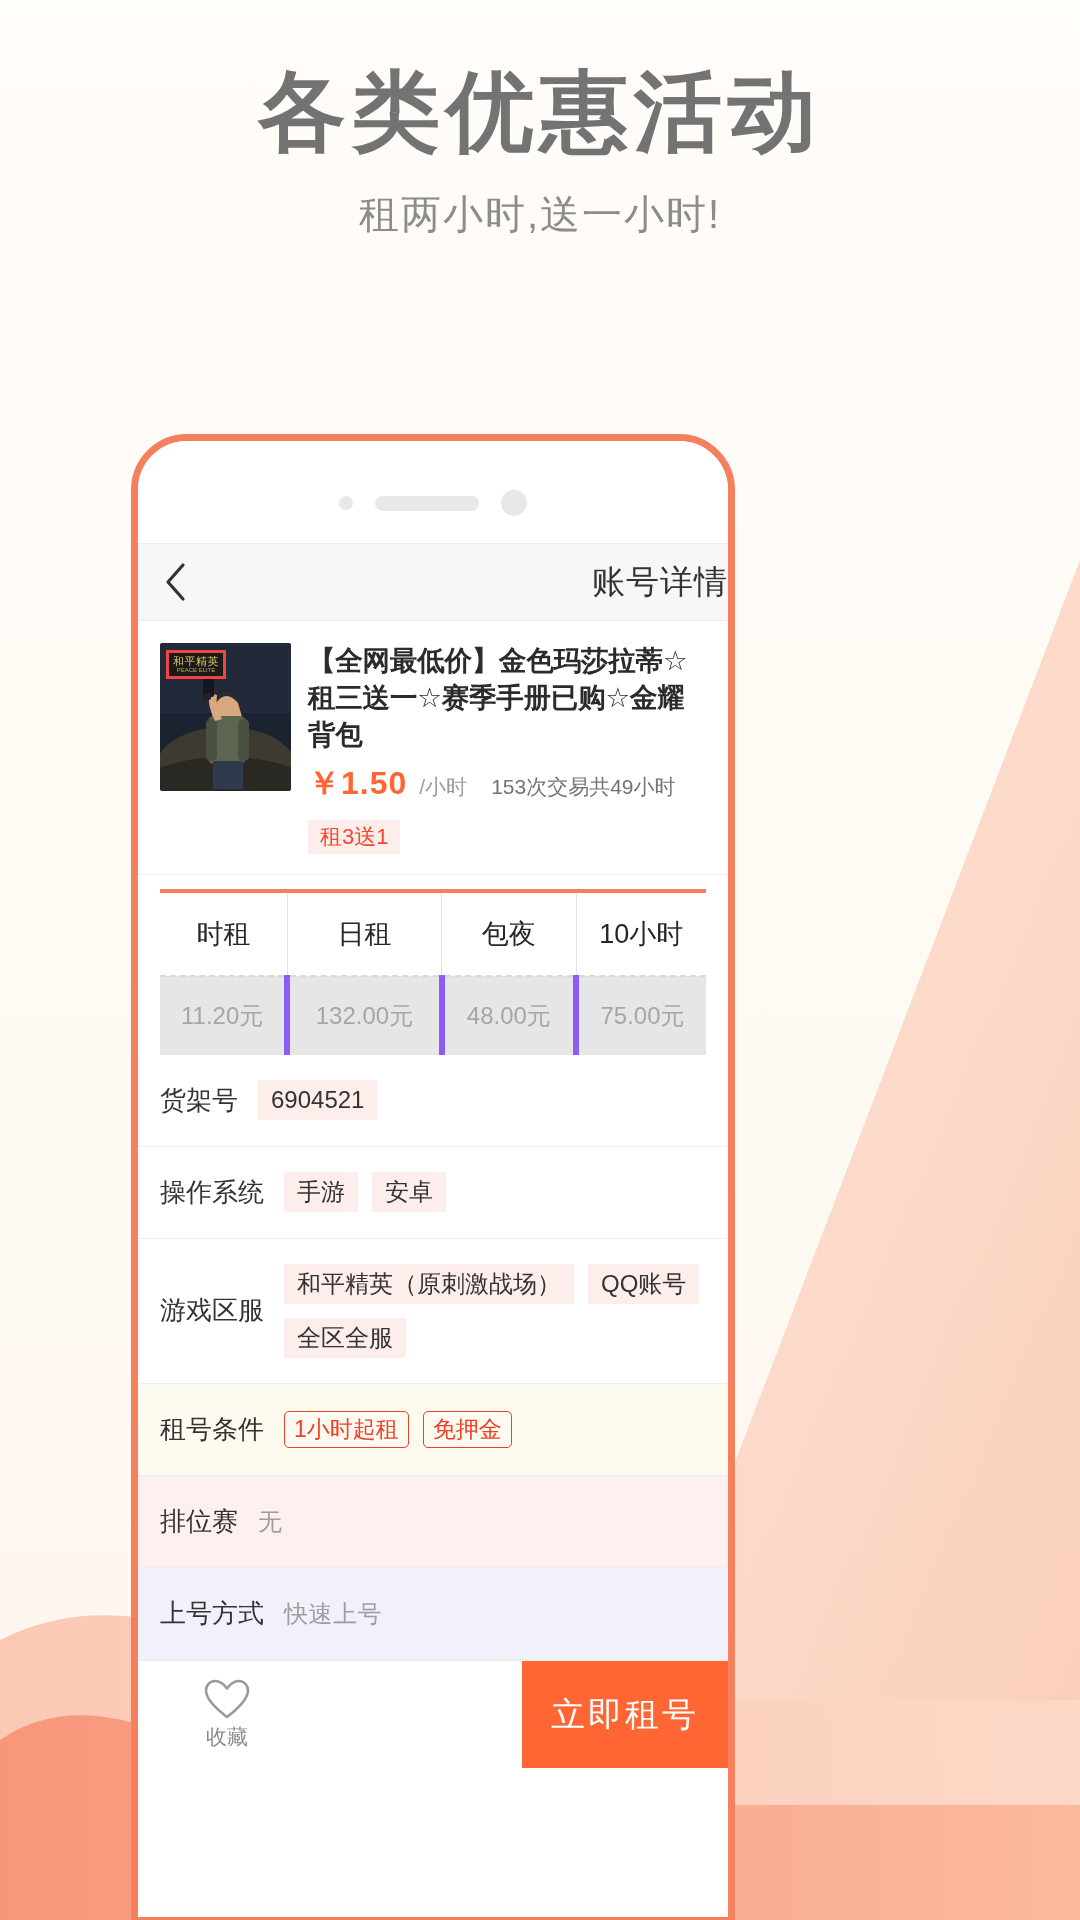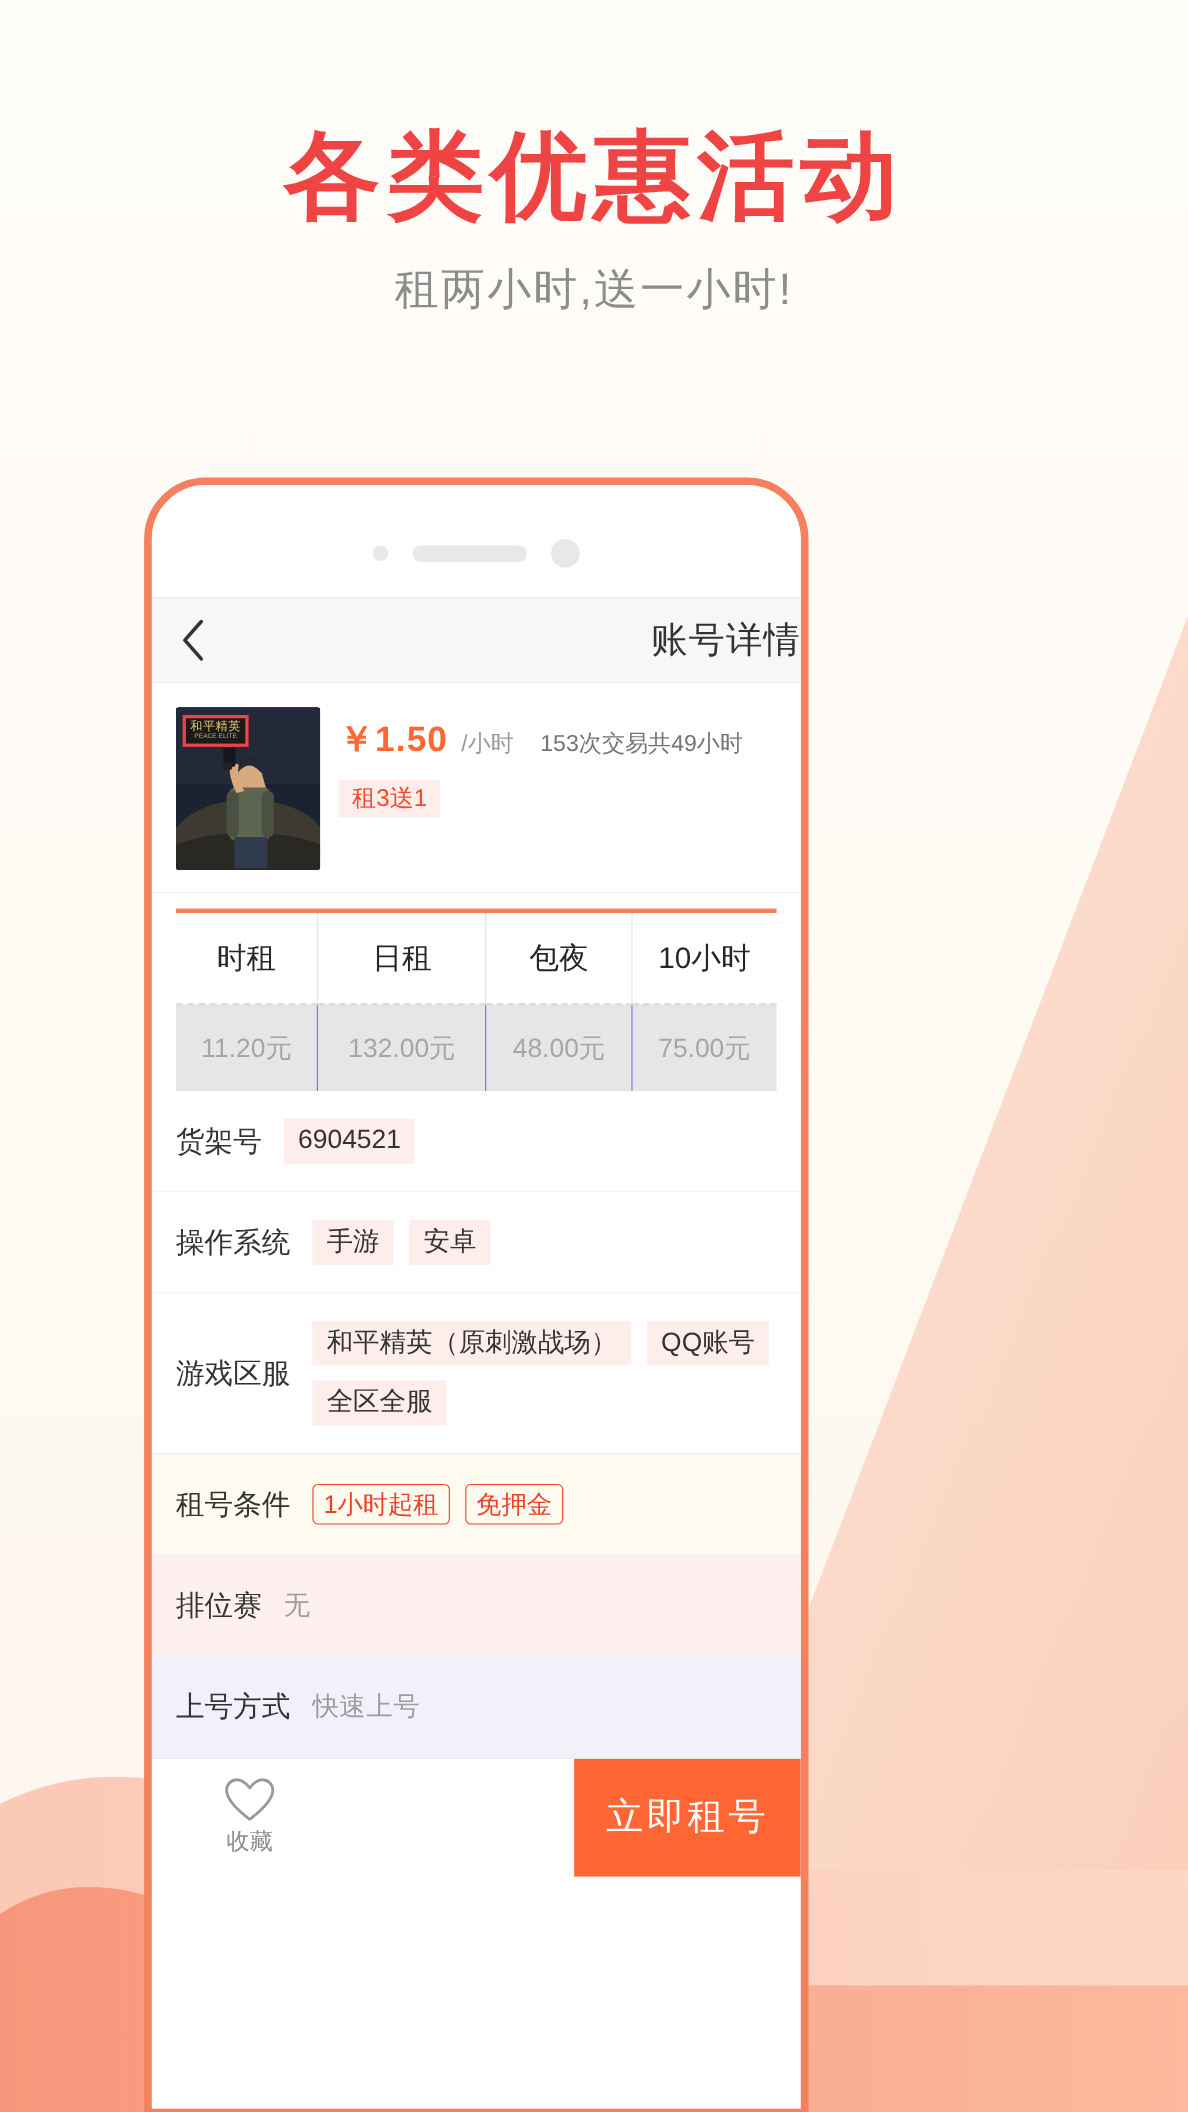--- a/index.html
+++ b/index.html
@@ -11,25 +11,25 @@
     position:relative;
     overflow:hidden;
   }
 
   
   #bg { position:absolute; inset:0; z-index:0; }
 
   
   .promo { position:absolute; top:0; left:0; width:1080px; z-index:3; text-align:center; }
   .promo-title {
-    margin-top:112px;
+    margin-top:64px;
     font-size:88px;
     font-weight:bold;
     letter-spacing:6px;
-    color:#ef4444;
+    color:#737373;
     line-height:1.1;
   }
   .promo-sub {
     margin-top:26px;
     font-size:40px;
     letter-spacing:2px;
     color:#8c8c8c;
     font-weight:normal;
   }
 
@@ -163,21 +163,21 @@
     border-bottom:2px dashed #d9d9d9;
     text-align:center;
     background:#fff;
   }
   .rate-table td {
     font-size:24px;
     color:#a6a6a6;
     padding:23px 0;
     text-align:center;
     background:#e6e6e6;
-    border-right:1px solid #8b5cf6;
+    border-right:6px solid #8b5cf6;
   }
   .rate-table th:last-child, .rate-table td:last-child { border-right:none; }
 
   
   .info-row {
     display:flex;
     align-items:center;
     padding:25px 22px;
     background:#fff;
     border-bottom:1px solid #eeeeee;
@@ -313,20 +313,21 @@
         <rect x="46" y="30" width="5" height="10" fill="#15171c"></rect>
         <rect x="42" y="50" width="9" height="7" rx="2" fill="#202228"></rect>
       </svg>
       <div class="thumb-badge">
         <span>和平精英</span>
         <small>PEACE ELITE</small>
       </div>
     </div>
 
     <div class="pinfo">
+      <div class="ptitle">【全网最低价】金色玛莎拉蒂☆租三送一☆赛季手册已购☆金耀背包</div>
       <div class="price-row">
         <span class="price">￥1.50</span>
         <span class="price-unit">/小时</span>
         <span class="price-stats">153次交易共49小时</span>
       </div>
       <span class="promo-tag">租3送1</span>
     </div>
   </div>
 
   <div class="rate-wrap">

